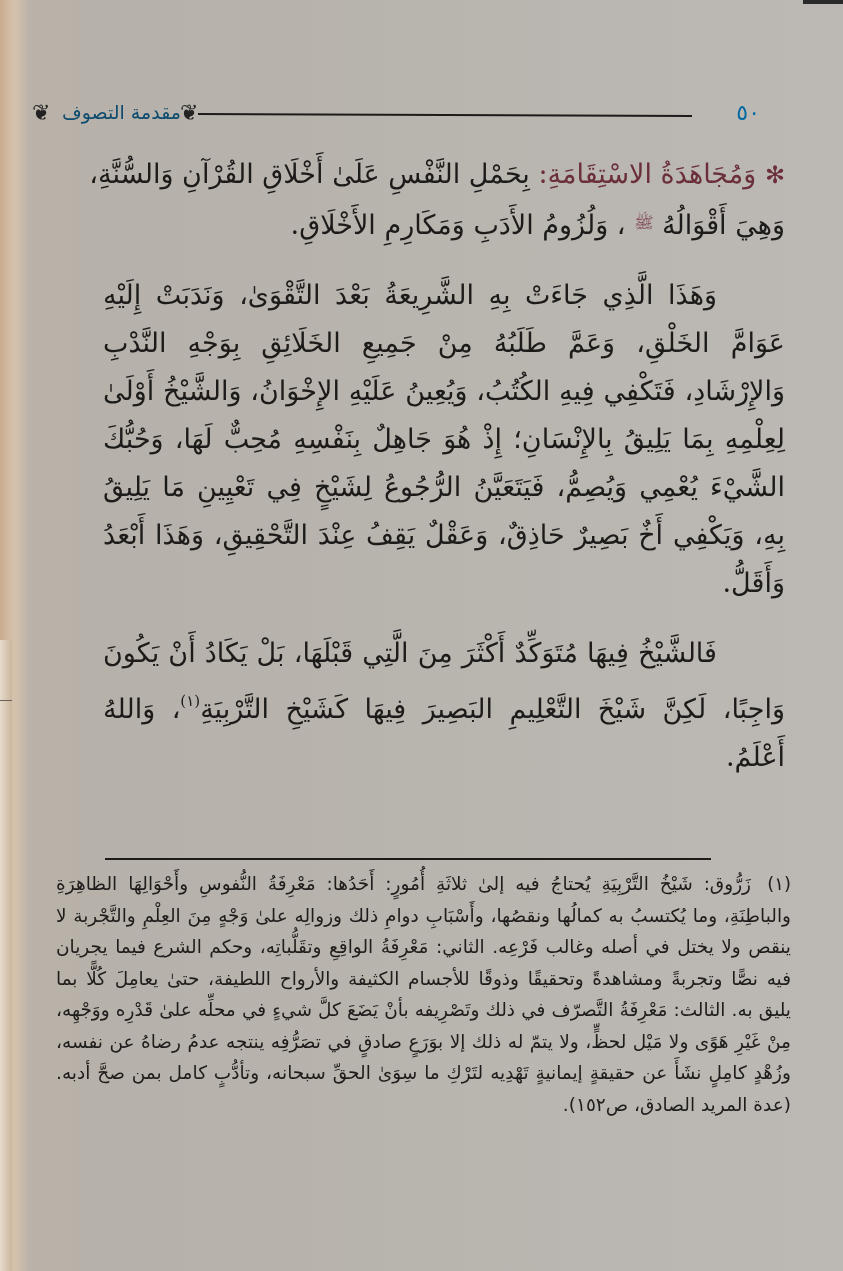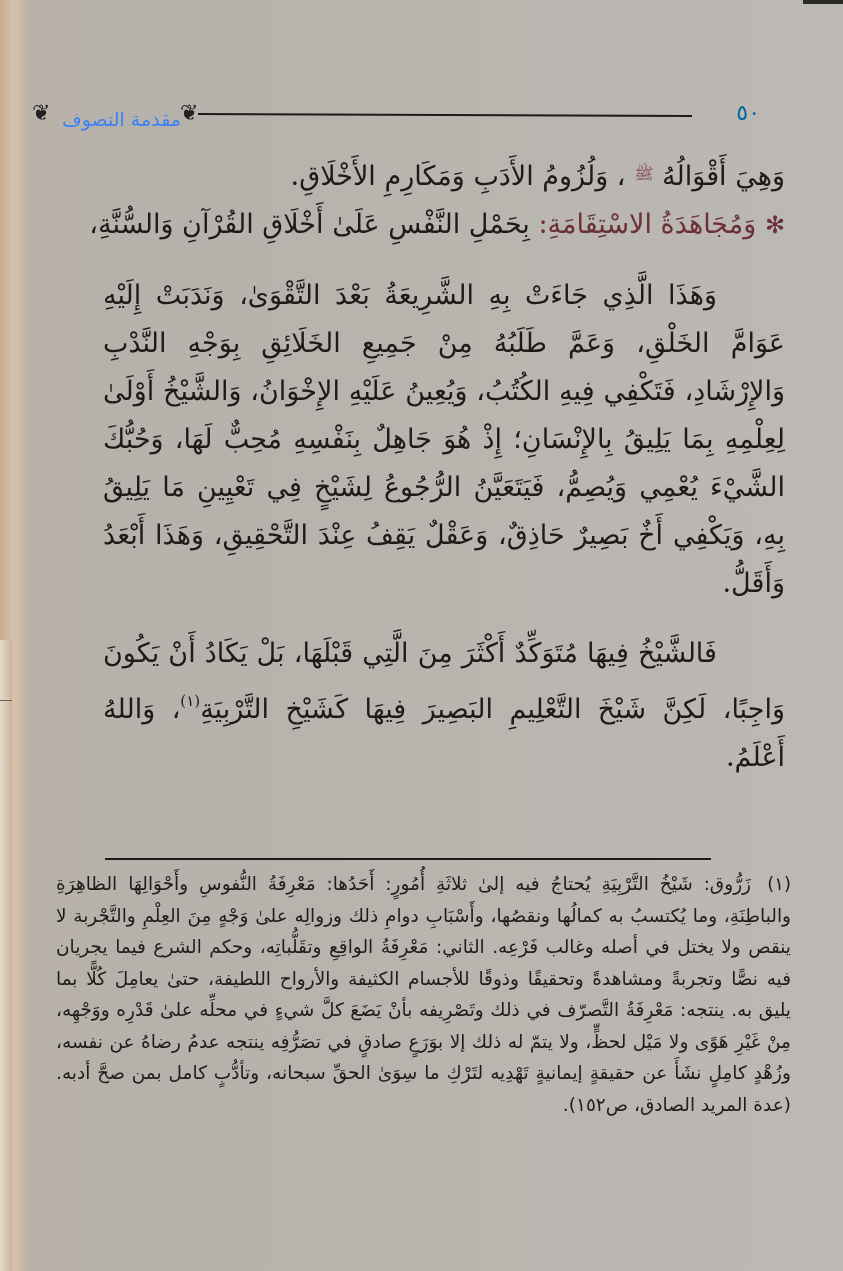--- a/index.html
+++ b/index.html
@@ -55,24 +55,24 @@
       left: 168px;
       right: 78px;
       top: 16px;
       height: 0;
       border-top: 2.5px solid #1d1b1a;
       transform: rotate(0.25deg);
     }
     .book-title {
       position: absolute;
       left: 32px;
-      top: 10px;
+      top: 3px;
       font-family: "DejaVu Sans", sans-serif;
       font-size: 19px;
-      color: #3b82f6;
+      color: #0c4a6e;
     }
     .ornament {
       position: absolute;
       top: 0px;
       font-size: 22px;
       color: #222;
       line-height: 30px;
     }
     .ornament.left { left: 2px; }
     .ornament.right { left: 150px; }
@@ -153,27 +153,27 @@
   <span class="page-number">٥٠</span>
   <div class="header-rule"></div>
   <span class="ornament right">❦</span>
   <span class="book-title">مقدمة التصوف</span>
   <span class="ornament left">❦</span>
 </header>
 
 <main class="body">
   <p class="para">
     <span class="line">
+      <span class="star">✻</span>
+      <span class="heading-term">وَمُجَاهَدَةُ الاسْتِقَامَةِ:</span><span> بِحَمْلِ النَّفْسِ عَلَىٰ أَخْلَاقِ القُرْآنِ وَالسُّنَّةِ،</span>
+    </span>
+    <span class="line">
       <span>وَهِيَ أَقْوَالُهُ</span>
       <span class="salutation">ﷺ</span>
       <span>، وَلُزُومُ الأَدَبِ وَمَكَارِمِ الأَخْلَاقِ.</span>
-    </span>
-    <span class="line">
-      <span class="star">✻</span>
-      <span class="heading-term">وَمُجَاهَدَةُ الاسْتِقَامَةِ:</span><span> بِحَمْلِ النَّفْسِ عَلَىٰ أَخْلَاقِ القُرْآنِ وَالسُّنَّةِ،</span>
     </span>
   </p>
 
   <p class="para indent">
     <span>وَهَذَا الَّذِي جَاءَتْ بِهِ الشَّرِيعَةُ بَعْدَ التَّقْوَىٰ، وَنَدَبَتْ إِلَيْهِ عَوَامَّ</span>
     <span>الخَلْقِ، وَعَمَّ طَلَبُهُ مِنْ جَمِيعِ الخَلَائِقِ بِوَجْهِ النَّدْبِ وَالإِرْشَادِ، فَتَكْفِي</span>
     <span>فِيهِ الكُتُبُ، وَيُعِينُ عَلَيْهِ الإِخْوَانُ، وَالشَّيْخُ أَوْلَىٰ لِعِلْمِهِ بِمَا يَلِيقُ</span>
     <span>بِالإِنْسَانِ؛ إِذْ هُوَ جَاهِلٌ بِنَفْسِهِ مُحِبٌّ لَهَا، وَحُبُّكَ الشَّيْءَ يُعْمِي وَيُصِمُّ،</span>
     <span>فَيَتَعَيَّنُ الرُّجُوعُ لِشَيْخٍ فِي تَعْيِينِ مَا يَلِيقُ بِهِ، وَيَكْفِي أَخٌ بَصِيرٌ حَاذِقٌ،</span>
     <span>وَعَقْلٌ يَقِفُ عِنْدَ التَّحْقِيقِ، وَهَذَا أَبْعَدُ وَأَقَلُّ.</span>
@@ -186,18 +186,18 @@
 
 </main>
 
 <div class="fn-rule"></div>
 
 <section class="footnote">
   <span class="fn-number">(١)</span><span class="fn-body"><span class="fn-bold">زَرُّوق:</span><span> شَيْخُ التَّرْبِيَةِ يُحتاجُ فيه إلىٰ ثلاثَةِ أُمُورٍ: </span><span class="fn-bold">أَحَدُها:</span><span> مَعْرِفَةُ النُّفوسِ وأَحْوَالِهَا</span>
   <span>الظاهِرَةِ والباطِنَةِ، وما يُكتسبُ به كمالُها ونقصُها، وأَسْبَابِ دوامِ ذلك وزوالِه علىٰ</span>
   <span>وَجْهٍ مِنَ العِلْمِ والتَّجْربة لا ينقص ولا يختل في أصله وغالب فَرْعِه. </span><span class="fn-bold">الثاني:</span><span> مَعْرِفَةُ</span>
   <span>الواقِعِ وتقَلُّباتِه، وحكم الشرع فيما يجريان فيه نصًّا وتجربةً ومشاهدةً وتحقيقًا وذوقًا</span>
-  <span>للأجسام الكثيفة والأرواح اللطيفة، حتىٰ يعامِلَ كُلًّا بما يليق به. </span><span class="fn-bold">ينتجه:</span><span> مَعْرِفَةُ</span>
+  <span>للأجسام الكثيفة والأرواح اللطيفة، حتىٰ يعامِلَ كُلًّا بما يليق به. </span><span class="fn-bold">الثالث:</span><span> مَعْرِفَةُ</span>
   <span>التَّصرّف في ذلك وتَصْرِيفه بأنْ يَضَعَ كلَّ شيءٍ في محلِّه علىٰ قَدْرِه ووَجْهِه، مِنْ غَيْرِ</span>
   <span>هَوًى ولا مَيْل لحظٍّ، ولا يتمّ له ذلك إلا بوَرَعٍ صادقٍ في تصَرُّفِه ينتجه عدمُ رضاهُ عن</span>
   <span>نفسه، وزُهْدٍ كامِلٍ نشَأَ عن حقيقةٍ إيمانيةٍ تَهْدِيه لتَرْكِ ما سِوَىٰ الحقِّ سبحانه، وتأدُّبٍ</span>
   <span>كامل بمن صحَّ أدبه. (عدة المريد الصادق، ص١٥٢).</span></span>
 </section>
 
 </body></html>

